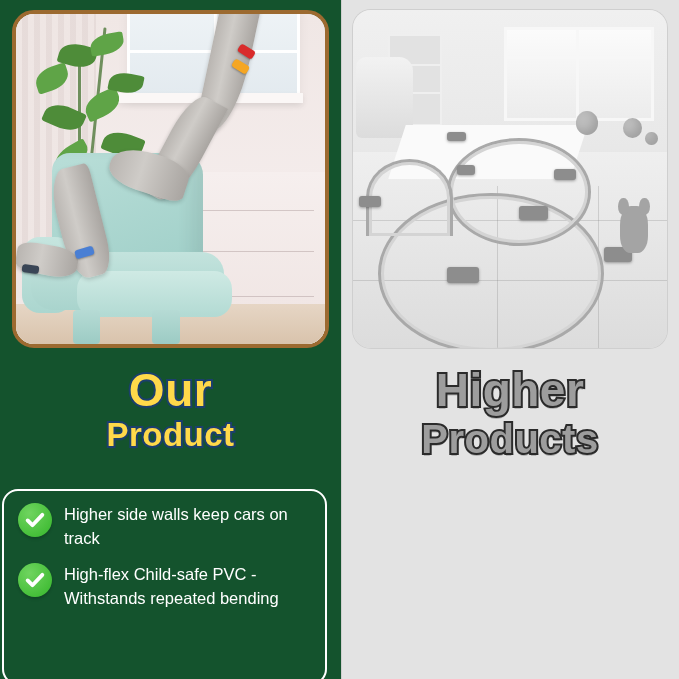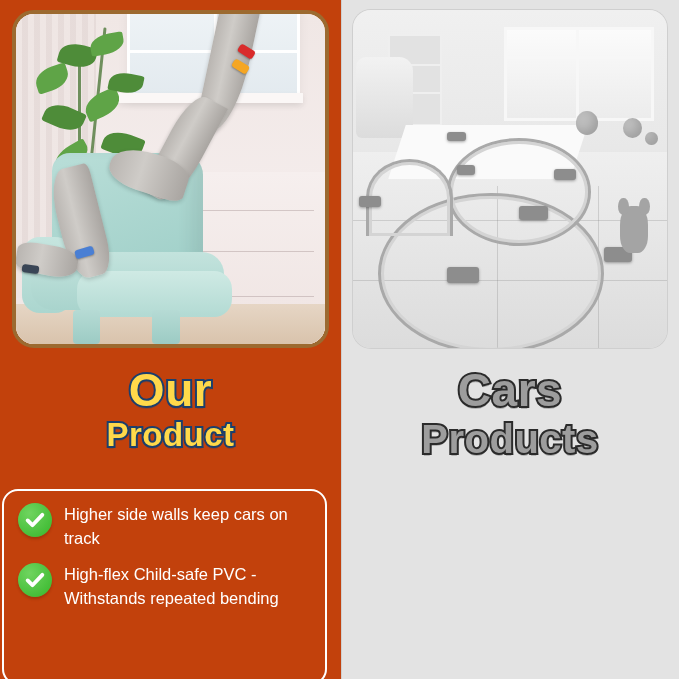--- a/index.html
+++ b/index.html
@@ -5,21 +5,21 @@
   html,body{margin:0;padding:0;}
   body{
     width:679px;height:679px;overflow:hidden;
     font-family:"Liberation Sans", sans-serif;
     background:#e2e2e2;
   }
   .poster{position:relative;width:679px;height:679px;display:flex;}
 
   
   .col{position:relative;height:679px;box-sizing:border-box;}
-  .col-left{width:341px;background:#c2410c;}
+  .col-left{width:341px;background:#14532d;}
   .col-right{width:338px;background:#e3e3e3;}
 
   
   .photo-wrap{position:absolute;top:10px;left:12px;right:12px;height:338px;}
   .photo-frame{
     position:absolute;inset:0;border-radius:22px;overflow:hidden;
     box-sizing:border-box;border:4px solid #9c6a30;
   }
   .photo-frame.gray{border:none;border-radius:18px;box-shadow:0 0 0 1px #cfcfcf;}
 
@@ -253,20 +253,20 @@
 
           <div class="g-ball" style="right:22%;top:30%;width:7%;height:7%"></div>
           <div class="g-ball" style="right:8%;top:32%;width:6%;height:6%"></div>
           <div class="g-ball" style="right:3%;top:36%;width:4%;height:4%"></div>
           <div class="g-bear"></div>
         </div>
       </div>
     </div>
 
     <div class="heading head-other">
-      <span class="l1 gray-text">Cars</span>
+      <span class="l1 gray-text">Higher</span>
       <span class="l2 gray-text">Products</span>
     </div>
 
   </div>
 
   <div class="divider"></div>
 </div>
 
 </body></html>

